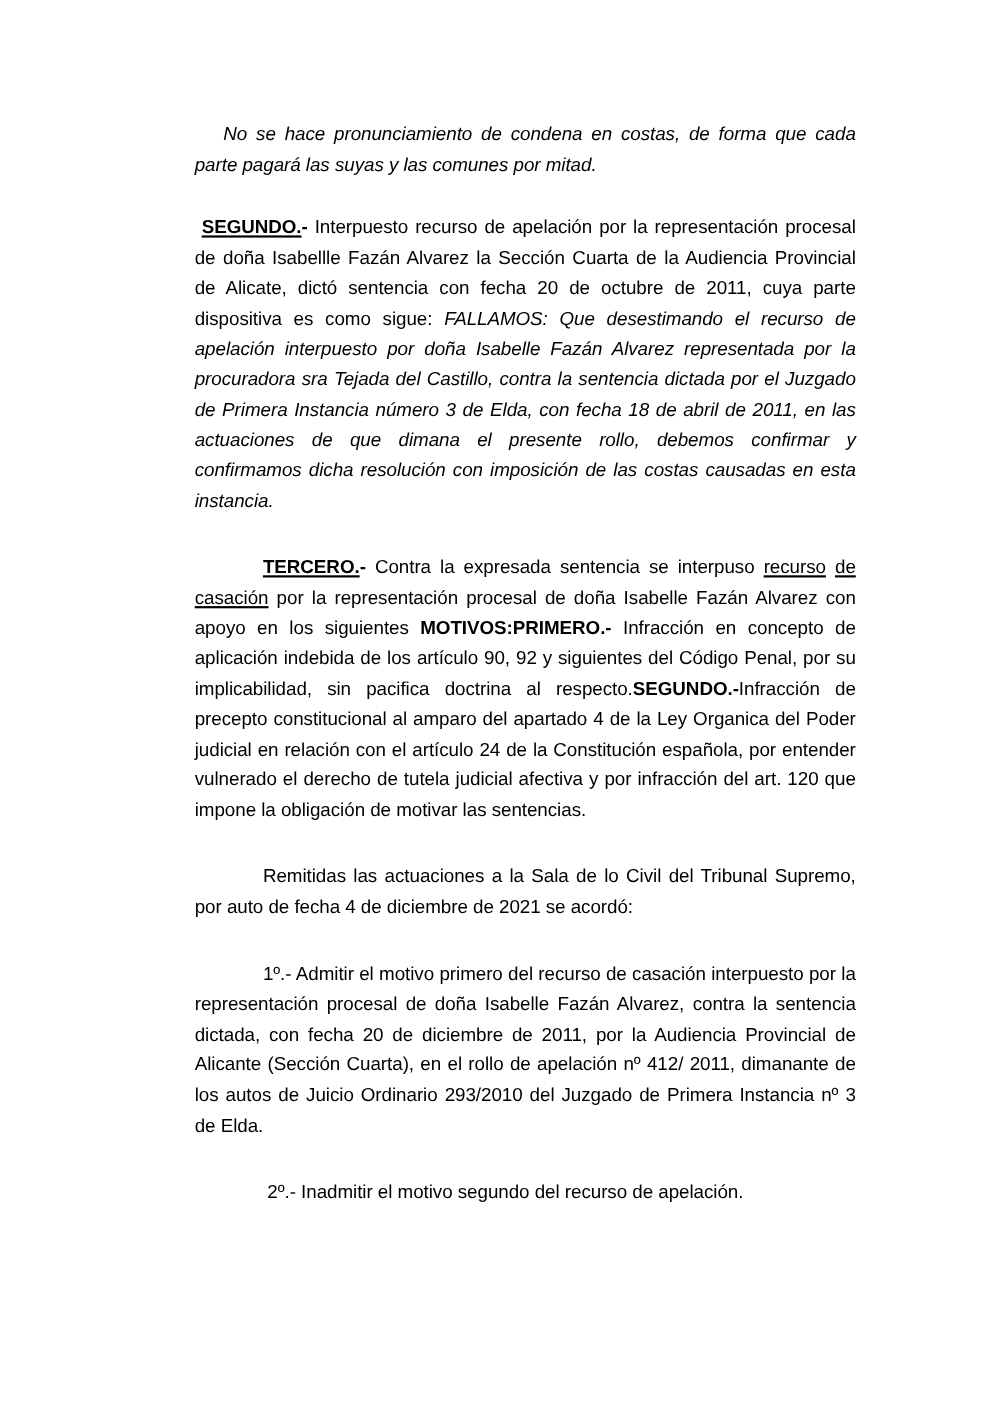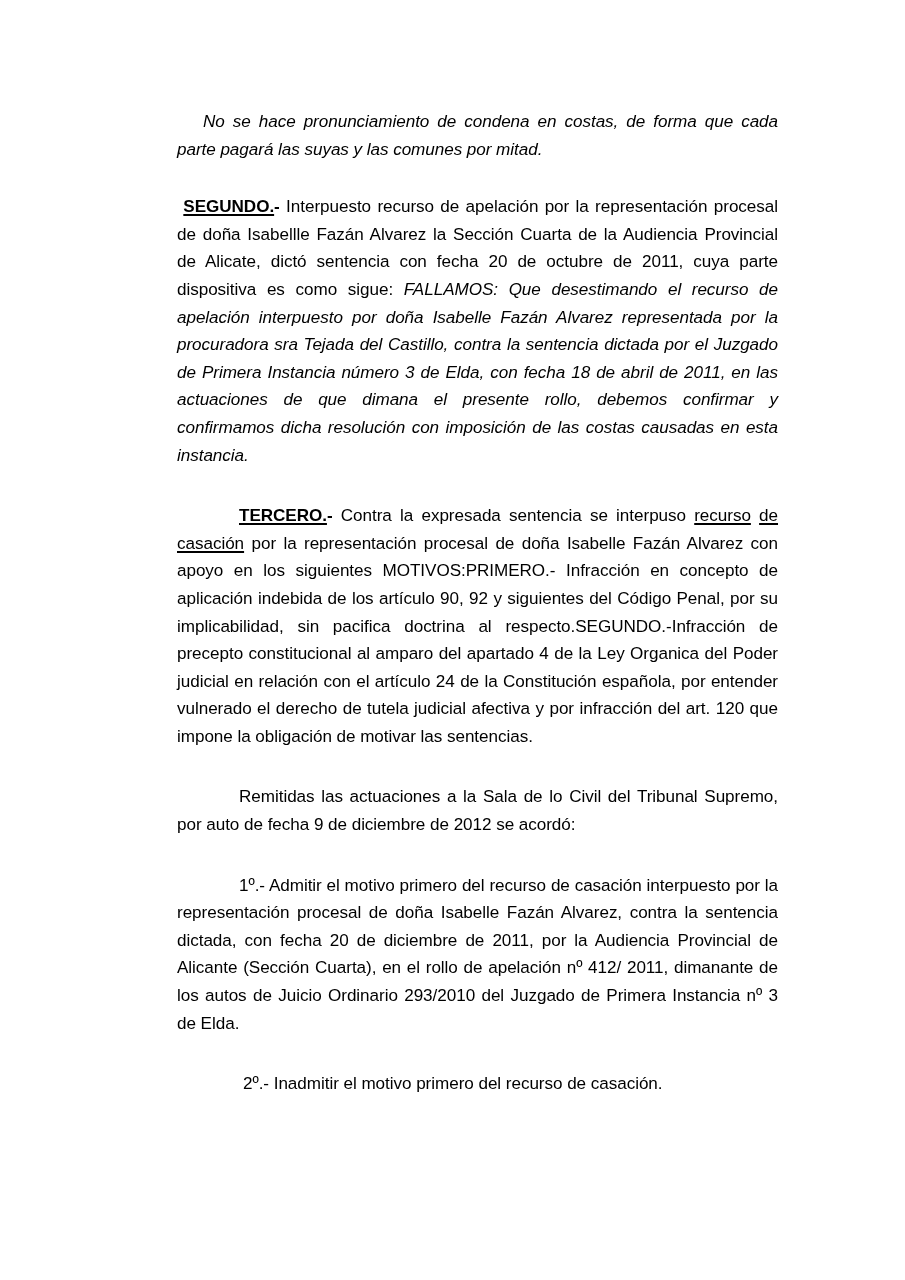--- a/index.html
+++ b/index.html
@@ -51,21 +51,21 @@
 
   b.hd {
     font-weight: bold;
   }
   u.hd-u {
     font-weight: bold;
     text-decoration-thickness: 1.6px;
     text-underline-offset: 2px;
   }
   .bold-only {
-    font-weight: normal;
+    font-weight: bold;
     text-decoration: none;
     margin-top: 40px;
   }
   i.it {
     font-style: italic;
     margin-top: 45px;
   }
   .und-word {
     font-weight: normal;
     text-decoration: underline;
@@ -88,24 +88,24 @@
     </p>
 
     <div class="gap-xl"></div>
 
     <p class="para ind-lg">
       <u class="hd-u">TERCERO.</u><b class="hd">-</b><span> Contra la expresada sentencia  se interpuso </span><span class="und-word">recurso</span> <span class="und-word">de</span> <span class="und-word">casación</span><span> por la representación procesal de doña Isabelle Fazán Alvarez con apoyo en los siguientes </span><b class="bold-only">MOTIVOS:PRIMERO.-</b><span> Infracción en concepto de aplicación indebida de los artículo 90, 92 y siguientes del Código Penal, por su implicabilidad, sin pacifica doctrina al respecto.</span><b class="bold-only">SEGUNDO.-</b><span>Infracción de precepto constitucional al amparo del apartado 4 de la Ley Organica del  Poder judicial en relación con el artículo 24 de la Constitución española, por entender vulnerado el derecho de tutela judicial afectiva y por infracción del art. 120 que impone la obligación de motivar las sentencias.</span>
     </p>
 
     <div class="gap-xl"></div>
 
-    <p class="para ind-lg">Remitidas las actuaciones a la Sala de lo Civil del  Tribunal Supremo, por auto de fecha 9 de diciembre de 2012 se acordó:</p>
+    <p class="para ind-lg">Remitidas las actuaciones a la Sala de lo Civil del  Tribunal Supremo, por auto de fecha 4 de diciembre de 2021 se acordó:</p>
 
     <div class="gap-xl"></div>
 
     <p class="para ind-lg">1º.- Admitir el motivo primero del recurso de casación interpuesto por la representación procesal de doña Isabelle Fazán Alvarez, contra la sentencia dictada, con fecha 20 de diciembre de 2011, por la Audiencia Provincial de Alicante (Sección Cuarta), en el rollo de apelación  nº 412/ 2011, dimanante de los autos de Juicio Ordinario 293/2010 del Juzgado de Primera Instancia nº  3 de Elda.</p>
 
     <div class="gap-xl"></div>
 
-    <p class="para ind-xl">2º.- Inadmitir el motivo primero del recurso de  casación.</p>
+    <p class="para ind-xl">2º.- Inadmitir el motivo segundo del recurso de  apelación.</p>
 
   </div>
 </div>
 
 </body></html>

